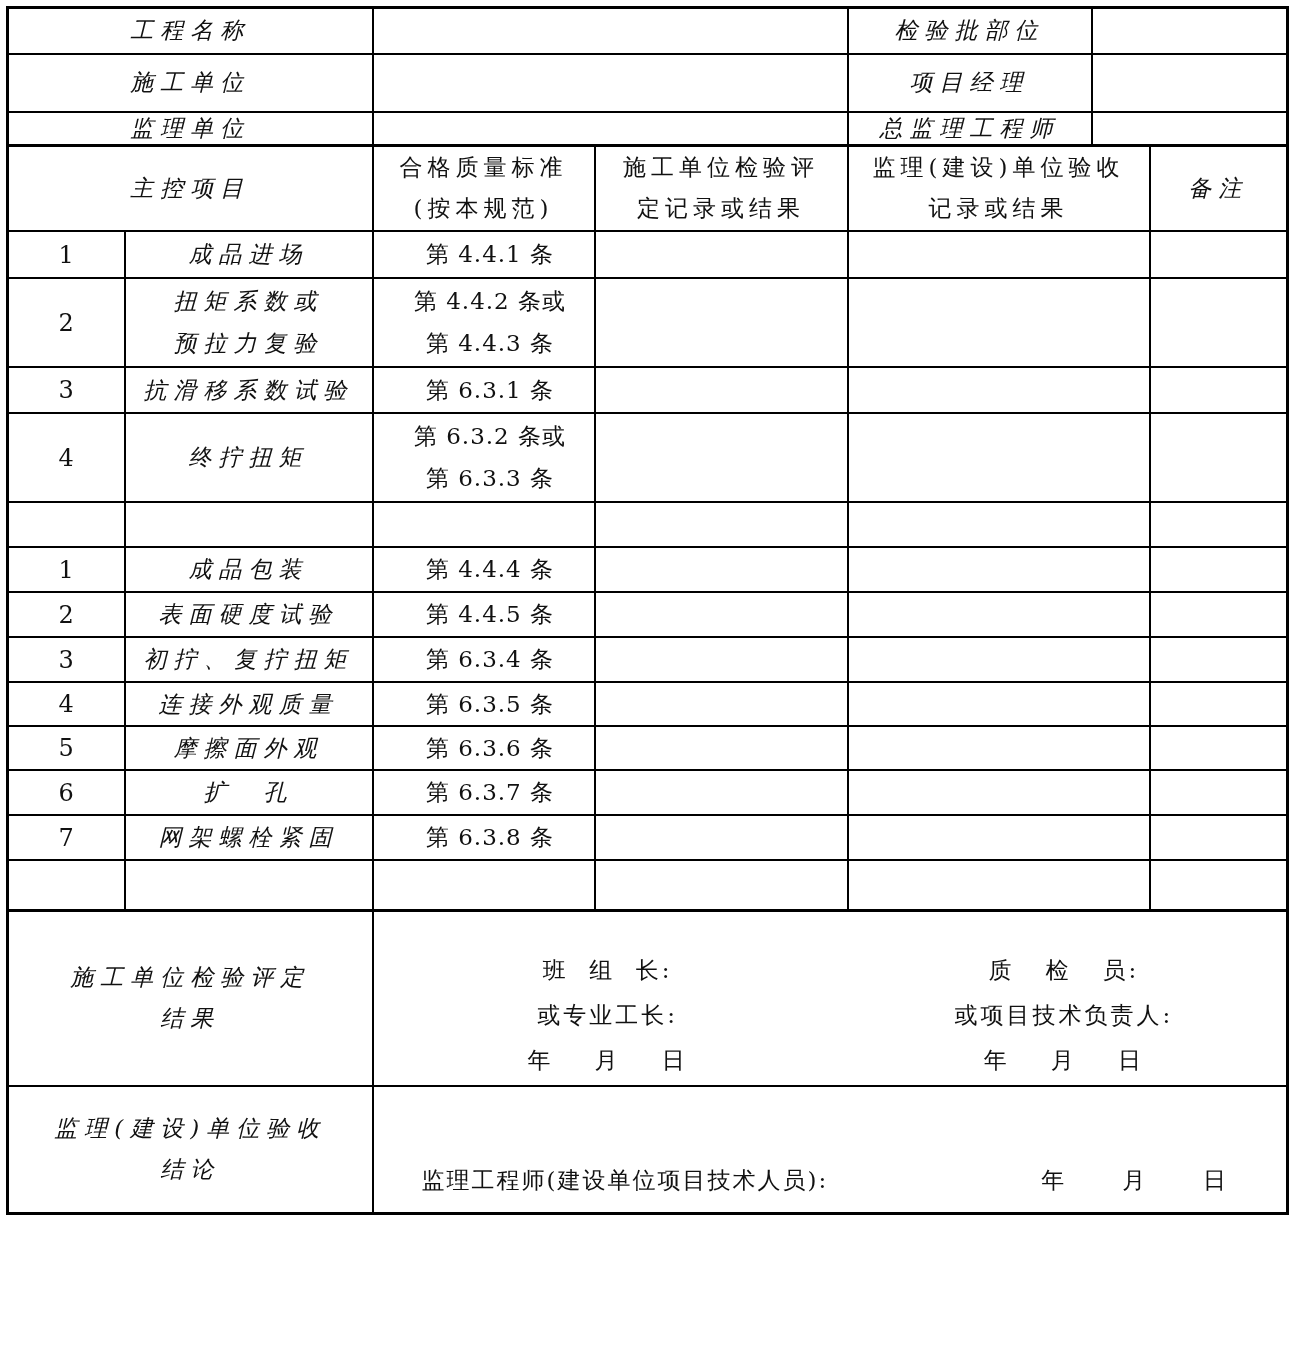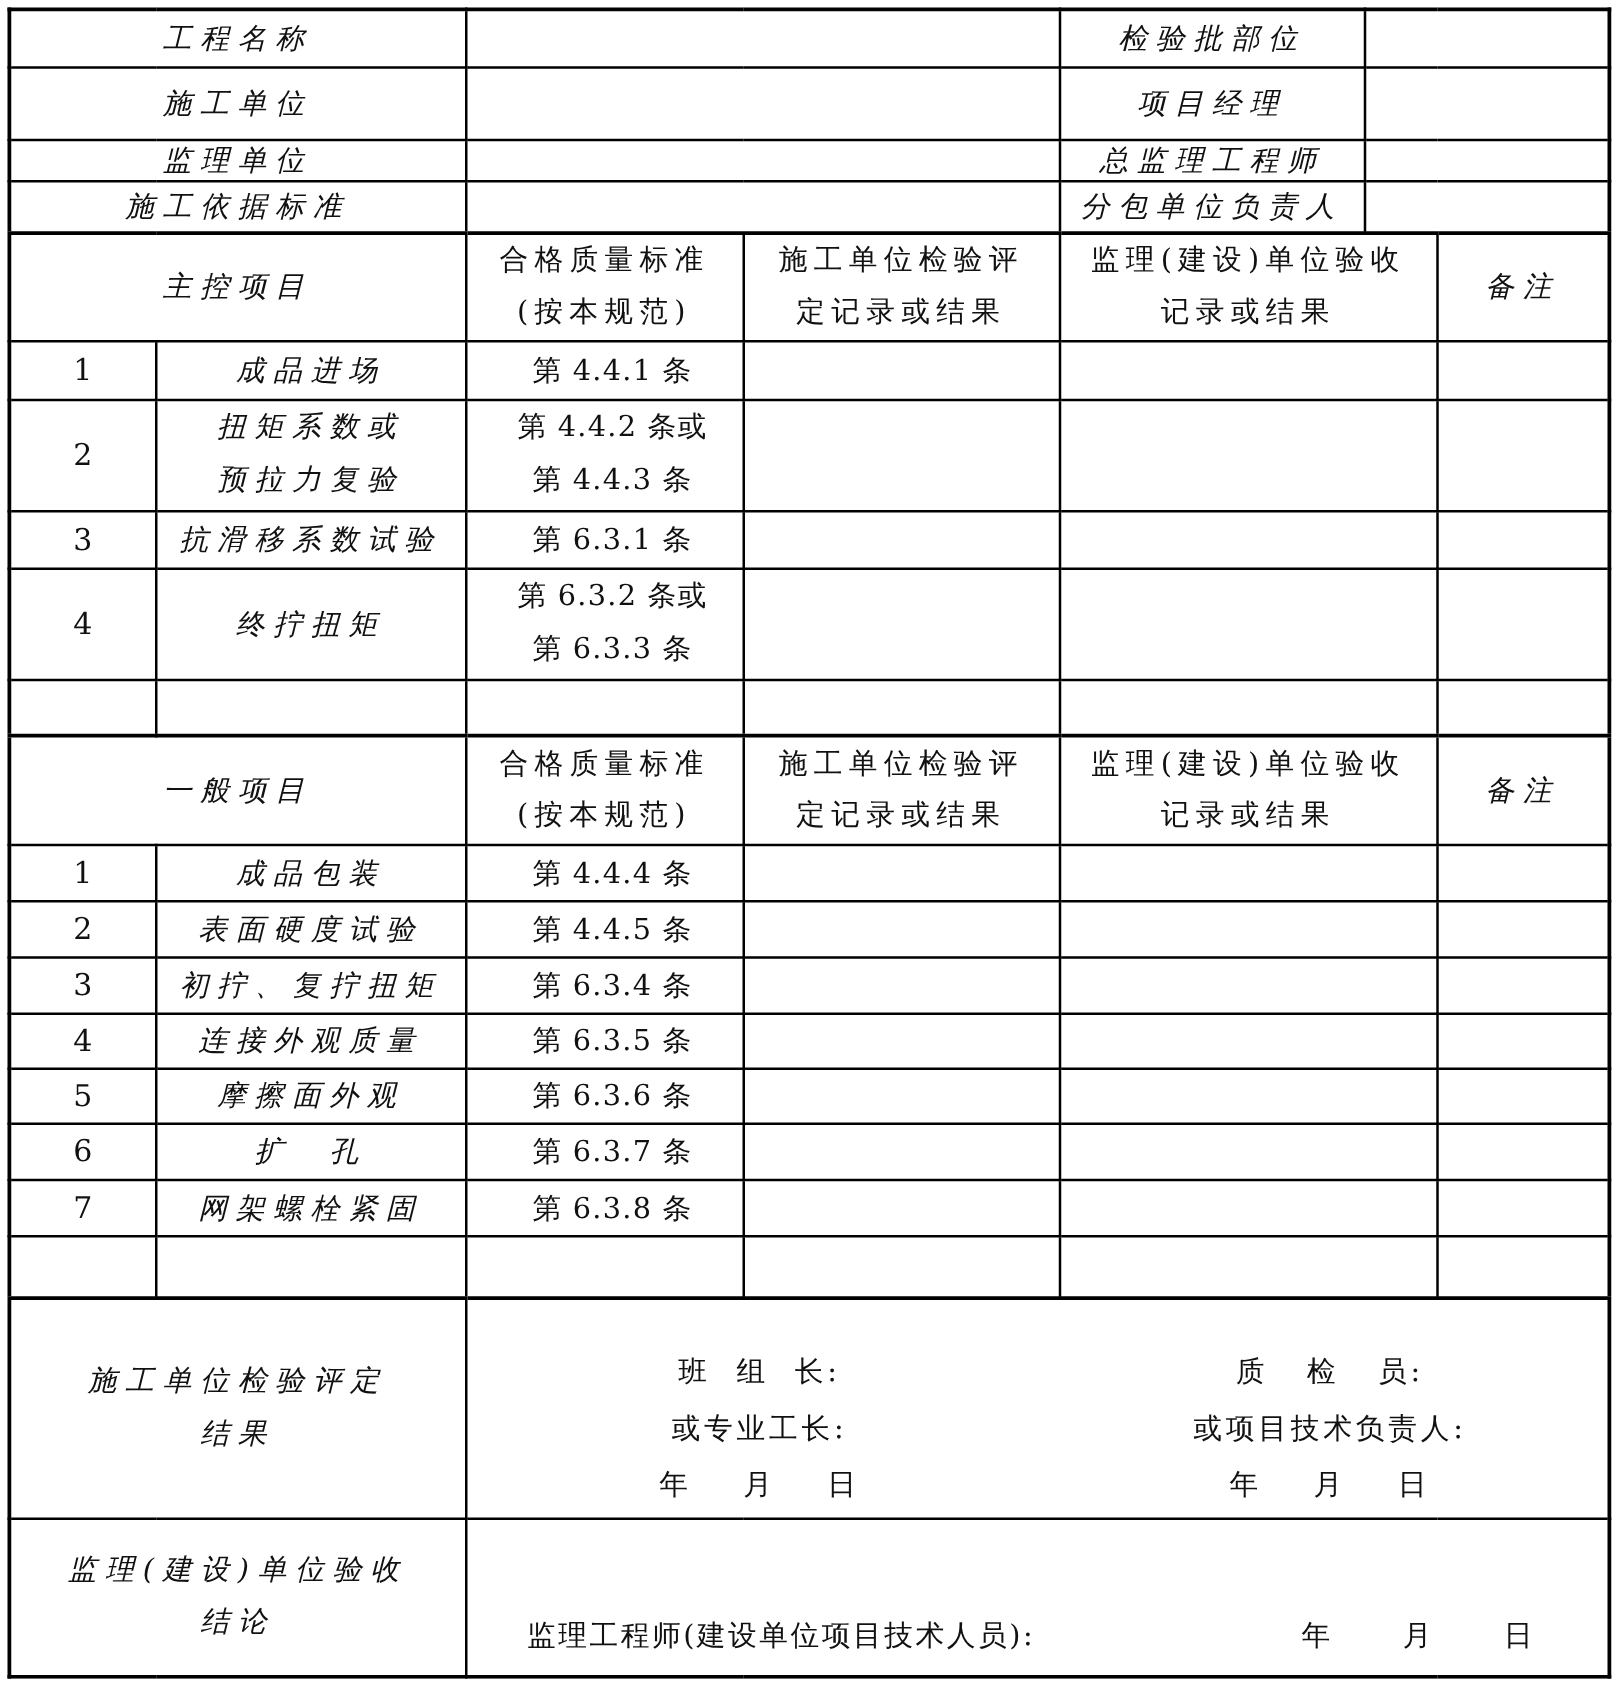--- a/index.html
+++ b/index.html
@@ -75,26 +75,20 @@
     <td colspan="2"></td>
     <td class="ls">项目经理</td>
     <td colspan="2"></td>
   </tr>
   <tr style="height:31px">
     <td colspan="2" class="ls">监理单位</td>
     <td colspan="2"></td>
     <td class="ls">总监理工程师</td>
     <td colspan="2"></td>
   </tr>
-  <tr style="height:42px">
-    <td colspan="2" class="ls">施工依据标准</td>
-    <td colspan="2"></td>
-    <td class="ls">分包单位负责人</td>
-    <td colspan="2"></td>
-  </tr>
 
   <tr class="sect" style="height:85px">
     <td colspan="2" class="ls">主控项目</td>
     <td class="pre ls4">合格质量标准
 (按本规范)</td>
     <td class="pre ls4">施工单位检验评
 定记录或结果</td>
     <td colspan="2" class="pre ls4">监理(建设)单位验收
 记录或结果</td>
     <td class="ls">备注</td>
@@ -137,30 +131,20 @@
   </tr>
   <tr style="height:45px">
     <td></td>
     <td></td>
     <td></td>
     <td></td>
     <td colspan="2"></td>
     <td></td>
   </tr>
 
-  <tr class="sect" style="height:87px">
-    <td colspan="2" class="ls">一般项目</td>
-    <td class="pre ls4">合格质量标准
-(按本规范)</td>
-    <td class="pre ls4">施工单位检验评
-定记录或结果</td>
-    <td colspan="2" class="pre ls4">监理(建设)单位验收
-记录或结果</td>
-    <td class="ls">备注</td>
-  </tr>
 
   <tr style="height:45px">
     <td class="num">1</td>
     <td class="ls">成品包装</td>
     <td class="ref">第 4.4.4 条</td>
     <td></td>
     <td colspan="2"></td>
     <td></td>
   </tr>
   <tr style="height:45px">

